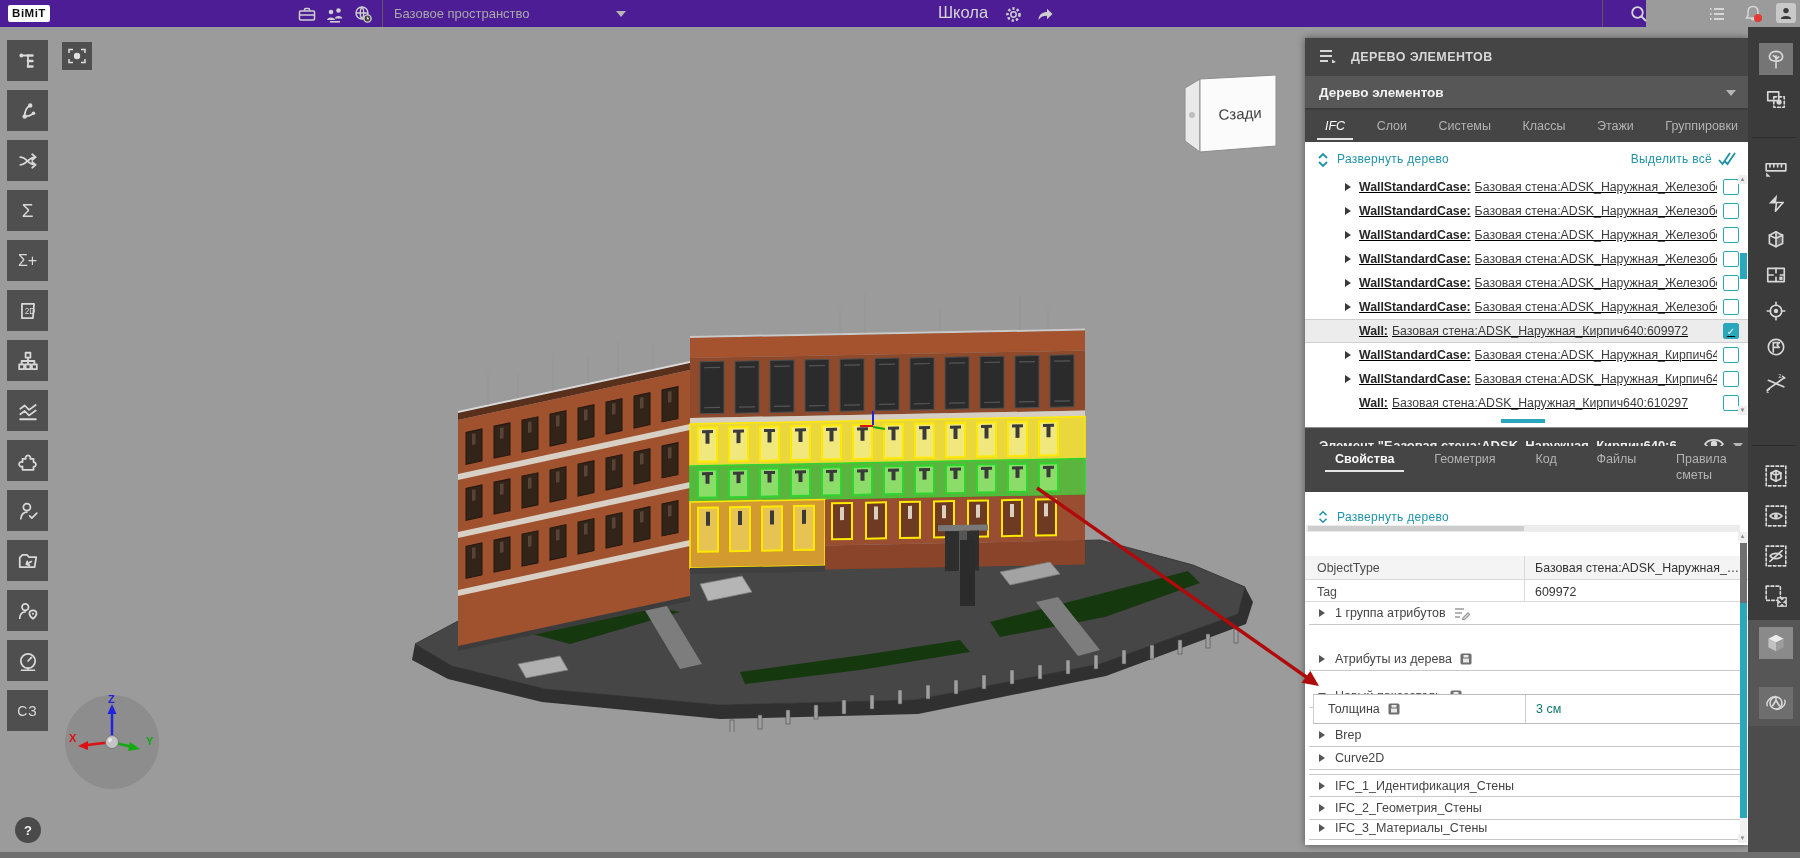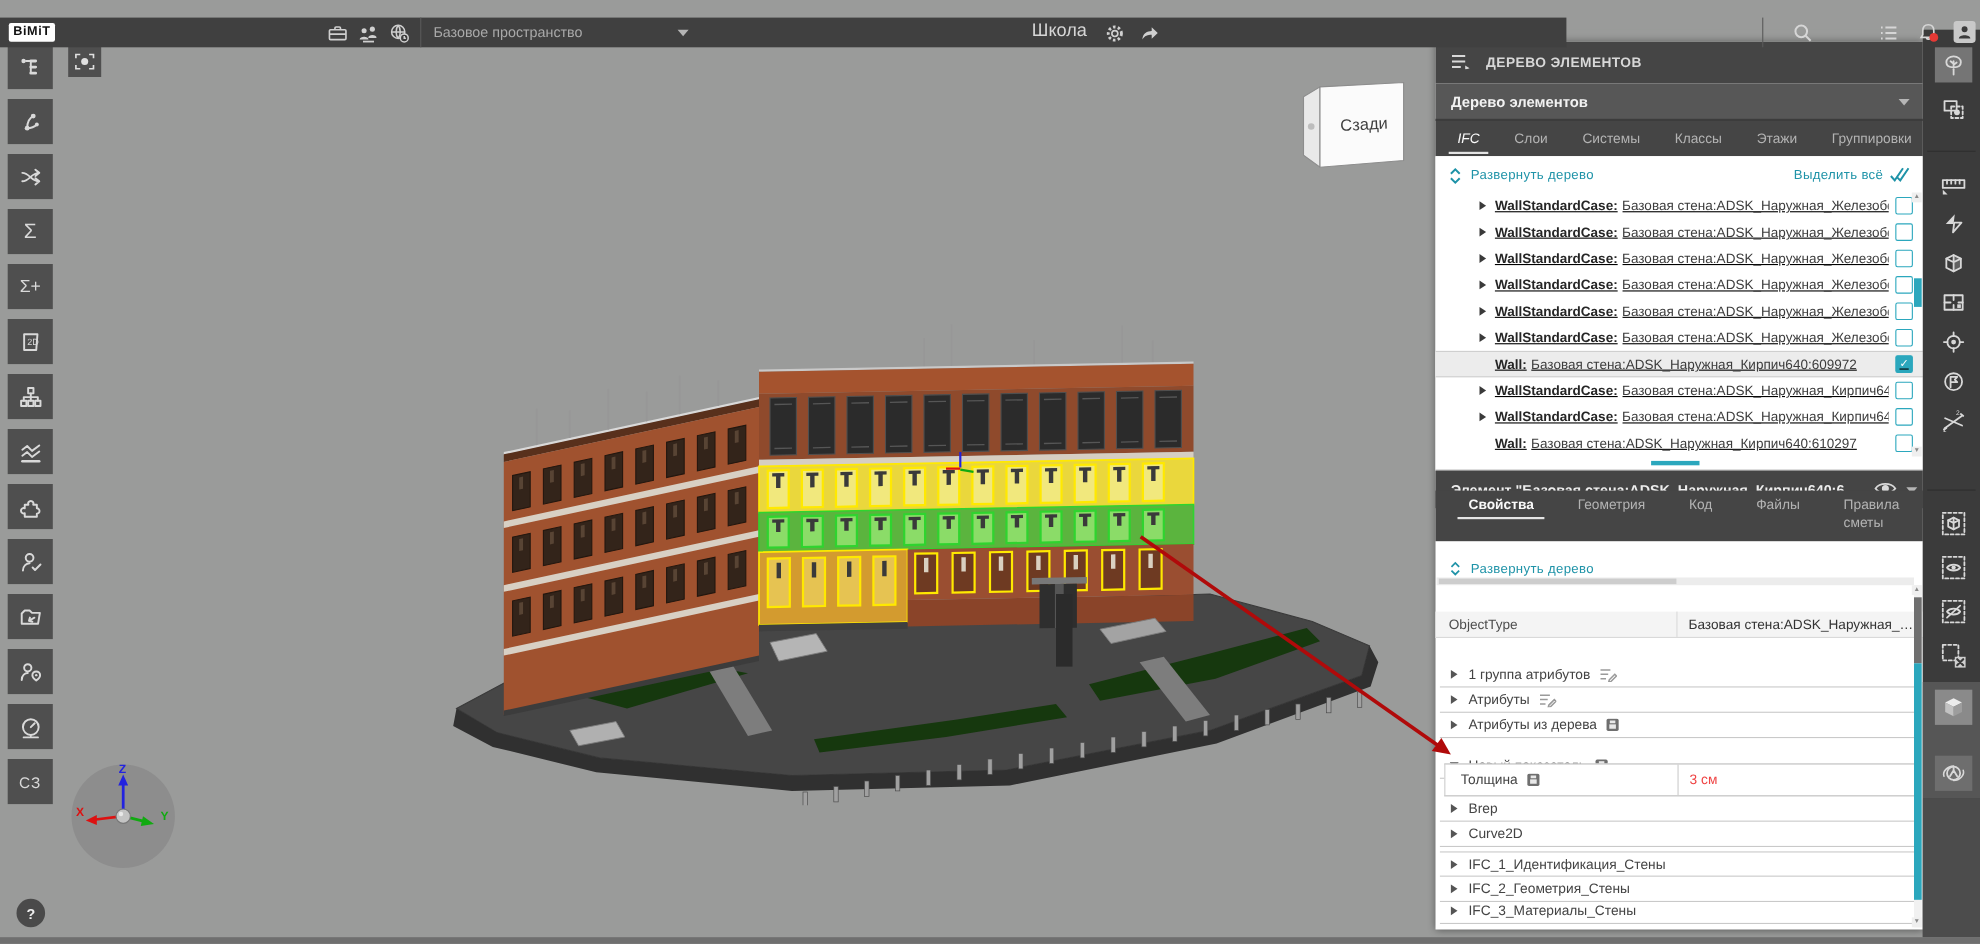--- a/index.html
+++ b/index.html
@@ -1,20 +1,20 @@
 <!DOCTYPE html>
 <html><head>
 <meta charset="utf-8">
 <style>
   html,body{margin:0;padding:0;}
   body{width:1800px;height:858px;overflow:hidden;font-family:"Liberation Sans",sans-serif;background:#9a9b9a;}
   #app{position:relative;width:1800px;height:858px;}
 
   
-  .topbar{position:absolute;top:0;left:0;width:1424px;height:27px;background:#404040;z-index:30;margin-top:16px;}
+  .topbar{position:absolute;top:0;left:0;width:1646px;height:27px;background:#4c1d95;z-index:30;}
   .logo{position:absolute;left:8px;top:5px;width:42px;height:17px;background:#fff;border-radius:2px;
         font-weight:bold;font-size:11.5px;color:#111;text-align:center;line-height:17px;letter-spacing:.5px;}
   .tb-ic{position:absolute;top:3px;width:22px;height:22px;display:flex;align-items:center;justify-content:center;}
   .tb-div{position:absolute;top:0;width:1px;height:27px;background:#5a5a5a;}
   .ws-label{position:absolute;left:394px;top:6px;font-size:13px;color:#a9a9a9;}
   .chev{width:0;height:0;border-left:5px solid transparent;border-right:5px solid transparent;border-top:6px solid #b5b5b5;}
   .proj{position:absolute;left:938px;top:3px;font-size:16.5px;color:#d6d6d6;}
   .avatar{position:absolute;left:1776px;top:3px;width:20px;height:20px;background:#c9c9c9;border-radius:3px;
           display:flex;align-items:center;justify-content:center;}
   .bell-dot{position:absolute;left:12px;top:11px;width:8px;height:8px;border-radius:50%;background:#e53935;}
@@ -97,21 +97,21 @@
   .garrow{width:0;height:0;border-top:4px solid transparent;border-bottom:4px solid transparent;border-left:6px solid #555;
           margin-left:10px;margin-right:10px;flex:0 0 auto;}
   .garrow.open{transform:rotate(90deg);}
   .glabel{color:#444;font-size:12.5px;}
   .gicon{margin-left:8px;display:flex;align-items:center;}
 
   .thick-row{position:absolute;left:8px;top:656px;width:428px;height:30px;display:flex;box-sizing:border-box;
              border:1px solid #bbb;border-left:1px solid #ccc;background:#fff;align-items:center;}
   .thick-row .tl{width:212px;display:flex;align-items:center;padding-left:14px;box-sizing:border-box;color:#444;
                  border-right:1px solid #ccc;height:100%;}
-  .thick-row .tv{flex:1;padding-left:10px;color:#ef4444;}
+  .thick-row .tv{flex:1;padding-left:10px;color:#0f766e;}
 
   
   .rstrip{position:absolute;left:1748px;top:27px;width:52px;height:825px;background:#3b3b3b;z-index:20;}
   .rstrip .band{position:absolute;left:0;top:593px;width:52px;height:106px;background:#565656;}
   .rstrip .tail{position:absolute;left:0;top:699px;width:52px;height:126px;background:#4c4c4c;}
   .rtb{position:absolute;left:11px;width:34px;height:32px;display:flex;align-items:center;justify-content:center;}
   .rtb svg{stroke:#d8d8d8;fill:none;stroke-width:1.5;stroke-linecap:round;stroke-linejoin:round;}
   .rtb.sel{background:#757575;}
   .rtb.sel2{background:#8a8a8a;}
   .rtb.sel3{background:#6e6e6e;}
@@ -638,34 +638,28 @@
       <span class="link" style="position:absolute;left:32px;top:2px">Развернуть дерево</span>
     </div>
     <div class="hscroll2">
         <div class="hthumb2"></div>
       </div>
 
     <div class="prow alt" style="top:518px;height:24px">
       <span class="pl">ObjectType</span>
       <span class="pv">Базовая стена:ADSK_Наружная_…</span>
     </div>
+    <div class="prow" style="top:542px;height:22px">
+      <span class="pl">Tag</span>
+      <span class="pv">609972</span>
+    </div>
 
     <div class="grow" style="top:564px">
       <span class="garrow"></span>
       <span class="glabel">1 группа атрибутов</span>
-      <span class="gicon">
-        <svg width="16" height="13" viewBox="0 0 16 13" stroke="#9a9a9a" stroke-width="1.4" fill="none">
-            <path d="M1 2 h9 M1 6 h7 M1 10 h5"></path>
-            <path d="M9 11 l5-5 l1.5 1.5 l-5 5 l-2 .5 z"></path>
-          </svg>
-      </span>
-    </div>
-    <div class="grow" style="top:587px">
-      <span class="garrow"></span>
-      <span class="glabel">Атрибуты</span>
       <span class="gicon">
         <svg width="16" height="13" viewBox="0 0 16 13" stroke="#9a9a9a" stroke-width="1.4" fill="none">
             <path d="M1 2 h9 M1 6 h7 M1 10 h5"></path>
             <path d="M9 11 l5-5 l1.5 1.5 l-5 5 l-2 .5 z"></path>
           </svg>
       </span>
     </div>
     <div class="grow" style="top:610px">
       <span class="garrow"></span>
       <span class="glabel">Атрибуты из дерева</span>

